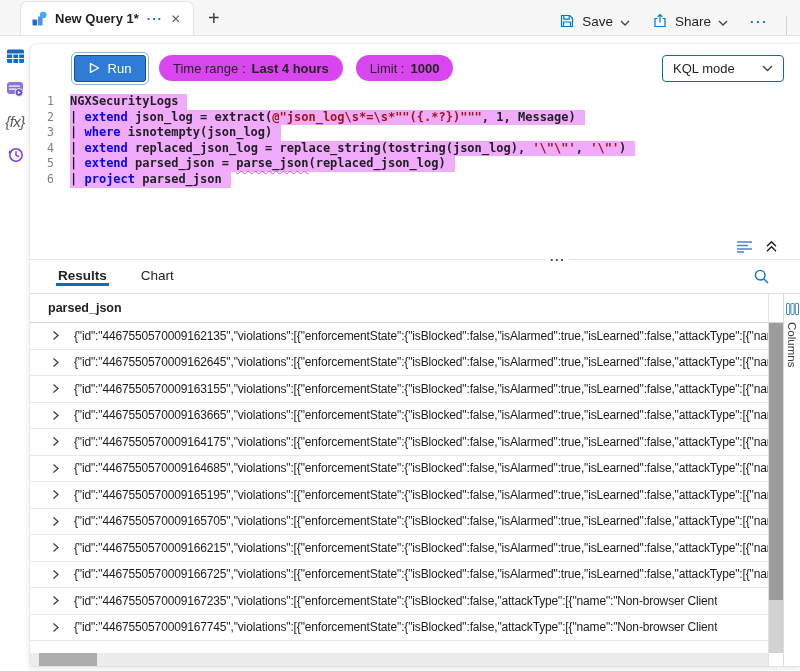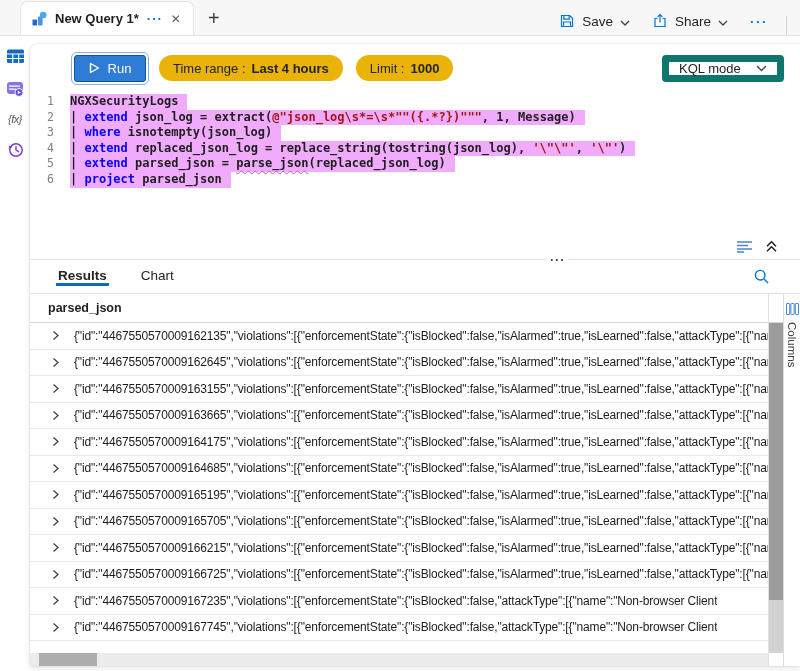--- a/index.html
+++ b/index.html
@@ -15,34 +15,34 @@
   .tab-close { color:#5c5c5c; font-size:12px; line-height:1; cursor:pointer; }
   .newtab { align-self:center; margin-left:14px; font-size:20px; font-weight:300; color:#3b3b3b; line-height:1; cursor:pointer; }
   .bar-actions { margin-left:auto; display:flex; align-items:flex-end; gap:4px; padding-right:8px; }
   .bar-btn { display:flex; align-items:center; gap:7px; padding:0 9px; height:28px; font-size:13.5px; color:#242424; cursor:pointer; border-radius:3px; }
   .bar-divider { width:1px; height:19px; background:#d1d1d1; margin:0 5px; }
   .chev { display:inline-block; }
 
   
   .workspace { position:absolute; left:0; top:36px; right:0; bottom:0; background:#fff; }
   .rail { position:absolute; left:0; top:12px; width:30px; display:flex; flex-direction:column; align-items:center; gap:15px; }
-  .rail .fx { font-size:11px; color:#5a5a5a; font-style:italic; letter-spacing:-0.5px; }
+  .rail .fx { font-size:15px; color:#5a5a5a; font-style:italic; letter-spacing:-0.5px; }
 
   .card { position:absolute; left:30px; top:8px; right:0; bottom:5px; background:#fff;
           border-radius:8px 0 0 0; box-shadow:0 0 2px rgba(0,0,0,.14), 0 2px 6px rgba(0,0,0,.11);
           display:flex; flex-direction:column; overflow:hidden; }
 
   
   .qtoolbar { height:42px; flex:0 0 auto; display:flex; align-items:center; padding:6px 16px 0 44px; gap:13px; }
   .run-btn { height:27px; min-width:72px; display:flex; align-items:center; justify-content:center; gap:8px;
              background:var(--run-bg,#2e7cd6); border:1px solid var(--run-border,#10549c); border-radius:3px;
              color:#fff; font-size:13px; cursor:pointer; outline:1px solid #87aede; outline-offset:2px; }
-  .pill { height:26px; display:flex; align-items:center; gap:6px; background:#eab308; border-radius:14px; padding:0 14px; font-size:13px; color:#242424; cursor:pointer; }
+  .pill { height:26px; display:flex; align-items:center; gap:6px; background:#d946ef; border-radius:14px; padding:0 14px; font-size:13px; color:#242424; cursor:pointer; }
   .pill b { font-weight:700; }
-  .mode-select { margin-left:auto; height:27px; width:122px; border:7px solid #0f766e; border-radius:4px; background:#fff;
+  .mode-select { margin-left:auto; height:27px; width:122px; border:1px solid #0f766e; border-radius:4px; background:#fff;
                  display:flex; align-items:center; justify-content:space-between; padding:0 10px; font-size:13px; cursor:pointer; }
 
   
   .editor { flex:0 0 148px; padding-top:8px; font-family:"DejaVu Sans Mono", monospace; font-size:12px; overflow:hidden; }
   .code-line { display:flex; line-height:15.6px; height:15.6px; }
   .ln { width:40px; text-align:right; padding-right:16px; color:#808080; font-size:11.5px; flex:0 0 auto; }
   .code { white-space:pre; background:#f0abfc; padding-right:9px;font-weight:bold; }
   .sp { color:#1e1e1e; } .sk { color:var(--keyword,#0000ff); } .ss { color:var(--string,#a31515); }
   .sw { color:#1e1e1e; text-decoration:underline wavy #c45ac4; text-decoration-thickness:1px; text-underline-offset:3px; }
 

